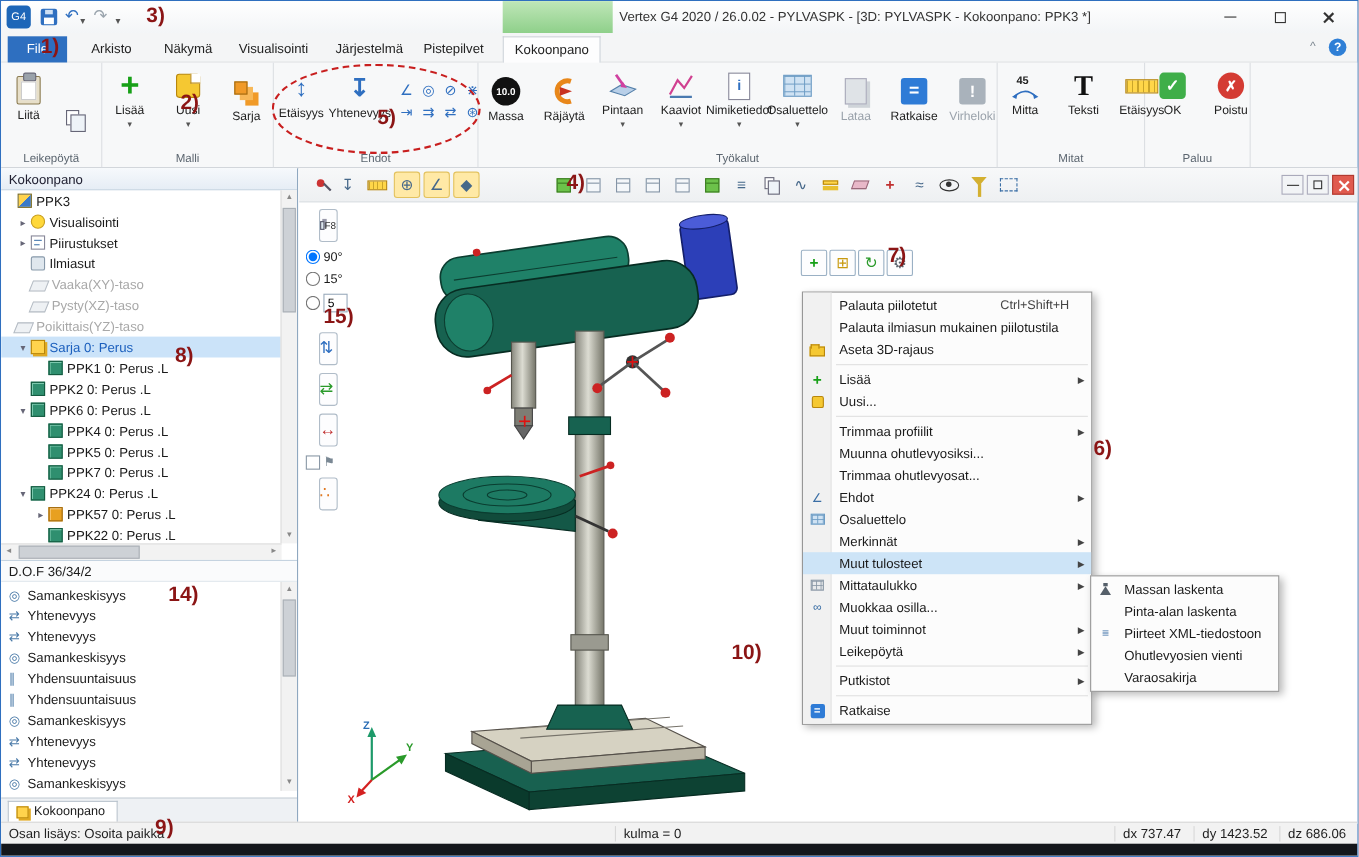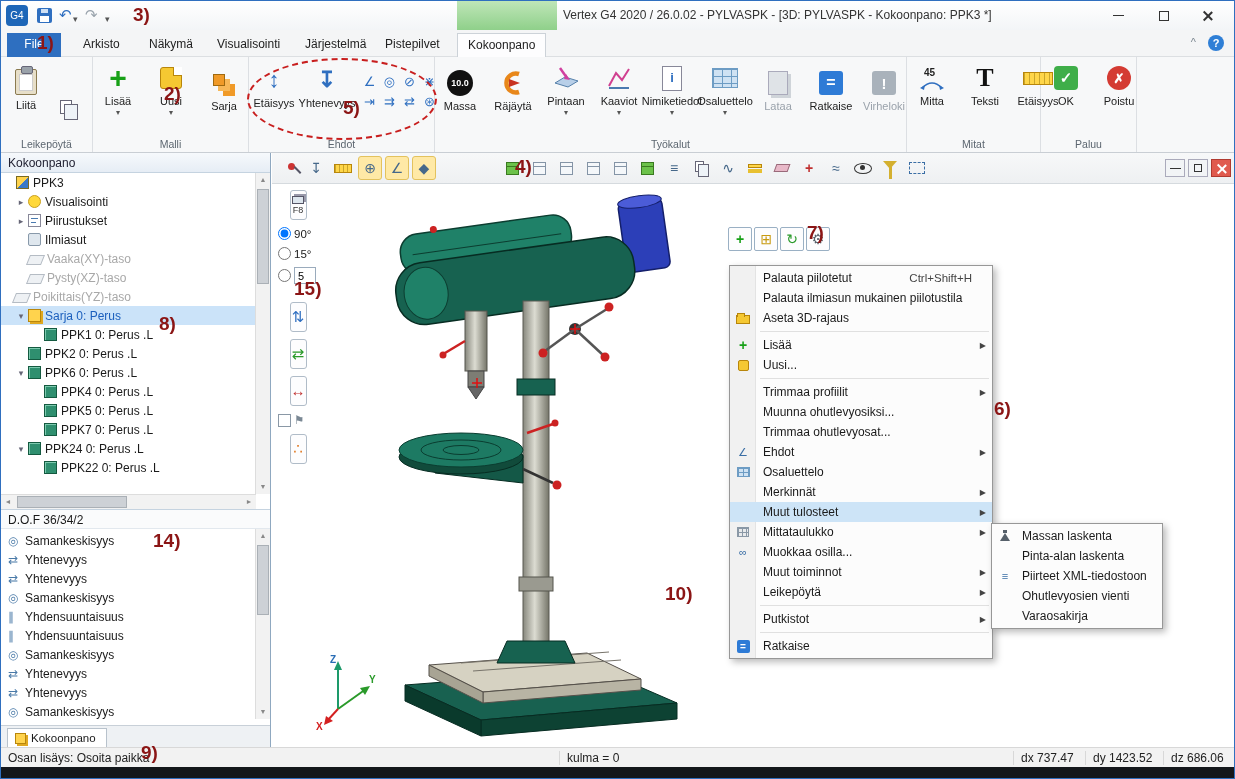--- a/index.html
+++ b/index.html
@@ -146,22 +146,22 @@
              border-top:8px solid #d4b030;margin-bottom:6px}
   .ic-funnel::after{content:"";position:absolute;left:-1.5px;top:-2px;width:3px;height:12px;background:#d4b030}
   .ic-selwin{width:16px;height:12px;border:1px dashed #3a6ea5}
   .vwin{margin-left:auto;display:flex;gap:3px;align-items:center}
   .vwbtn{width:20px;height:18px;border:1px solid #aab;background:#f2f4f6;display:flex;align-items:center;justify-content:center}
   .vwbtn.close{background:#e05a4e;border-color:#b03a30}
   .glyph-x.white::before,.glyph-x.white::after{background:#fff}
   .glyph-max.sm{width:8px;height:8px}
 
   .sidebar-tools{position:absolute;left:5px;top:37px;width:42px;display:flex;flex-direction:column;align-items:center;gap:7px;z-index:10}
-  .stbtn{width:17px;height:30px;background:#fdfdfe;border:1px solid #b0bcc8;border-radius:3px;display:flex;flex-direction:column;
-         align-items:center;justify-content:center;font-size:9px;color:#333;line-height:10px}
+  .stbtn{width:17px;height:30px;background:#fdfdfe;border:1px solid #b0bcc8;border-radius:3px;display:flex;flex-direction:row;
+         align-items:center;justify-content:space-between;font-size:9px;color:#333;line-height:10px}
   .stbtn .axg{font-size:15px;color:#2f6fc0;line-height:16px}
   .ic-win-sm{width:12px;height:8px;border:1px solid #556;background:#dde6ee;box-shadow:2px -2px 0 #99a;margin-bottom:1px}
   .strow{display:flex;align-items:center;gap:3px;width:40px;font-size:11.5px}
   .stinput{width:22px;height:17px;border:1px solid #9aabbc;font-size:11px;padding-left:3px;font-family:"Liberation Sans",sans-serif}
   .stcheck{width:13px;height:13px;border:1px solid #8a98a6;background:#fff}
   .ic-dots{color:#e07820;font-size:15px}
 
   .minitools{position:absolute;left:456px;top:74px;display:flex;gap:2px;z-index:20}
   .mtbtn{width:24px;height:24px;background:#fdfdfe;border:1px solid #9ab0c4;border-radius:2px;display:flex;
          align-items:center;justify-content:center;font-size:14px}
@@ -504,20 +504,25 @@
         <span class="texp"></span>
           <span class="tic ic-part"></span>
         <span class="tlabel">PPK7 0: Perus .L</span>
       </div>
       <div class="trow" style="padding-left:14px">
         <span class="texp g" data-glyph="▾"></span>
         <span class="tic ic-part"></span>
         <span class="tlabel">PPK24 0: Perus .L</span>
       </div>
       <div class="trow" style="padding-left:30px">
+        <span class="texp g" data-glyph="▸"></span>
+        <span class="tic ic-part2"></span>
+        <span class="tlabel">PPK57 0: Perus .L</span>
+      </div>
+      <div class="trow" style="padding-left:30px">
         <span class="texp"></span>
           <span class="tic ic-part"></span>
         <span class="tlabel">PPK22 0: Perus .L</span>
       </div>
     </div>
 
     <div class="vsb" style="right:0;top:20px;height:321px">
       <span class="arr g" style="top:0" data-glyph="▲"></span>
       <span class="arr g" style="bottom:0" data-glyph="▼"></span>
       <span class="thumb" style="top:16px;height:95px"></span>

